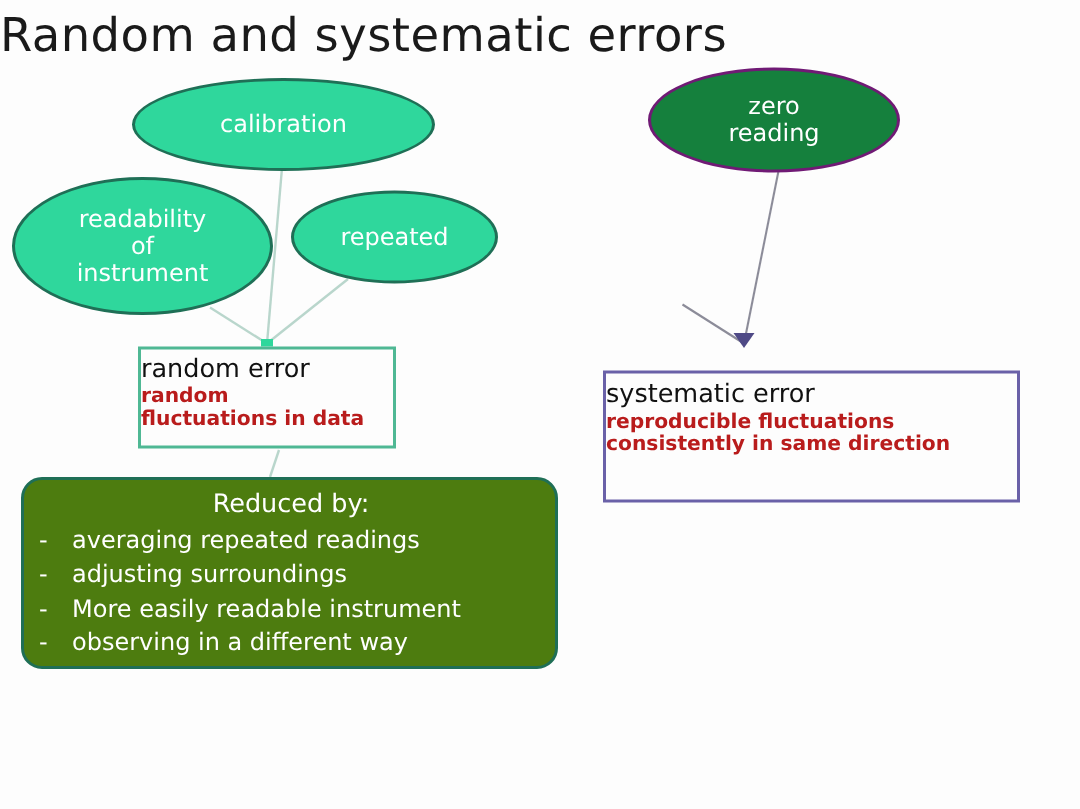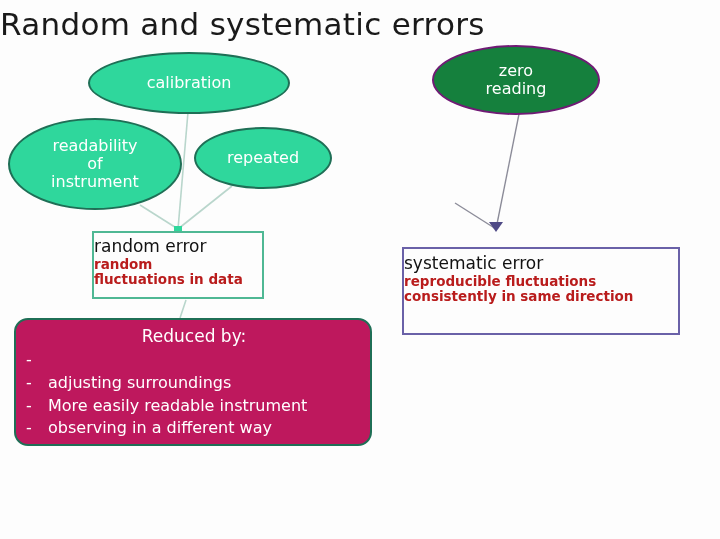--- a/index.html
+++ b/index.html
@@ -95,21 +95,21 @@
     font-size: 13.5px;
     font-weight: bold;
     color: #b91c1c;
     line-height: 1.18;
   }
 
   
   #box-reduced {
     position: absolute;
     left: 14px; top: 318px; width: 358px; height: 128px;
-    background: #be185d;
+    background: #4d7c0f;
     border: 2px solid #1f6f56;
     border-radius: 14px;
     box-sizing: border-box;
     z-index: 3;
     color: #ffffff;
     padding: 6px 8px 6px 10px;
   }
   .reduced-title {
     text-align: center;
     font-size: 17px;
@@ -189,20 +189,21 @@
     <div class="box-head">systematic  error</div>
     <div class="box-sub">reproducible fluctuations</div>
     <div class="box-sub">consistently in same direction</div>
   </div>
 
   <div id="box-reduced">
     <div class="reduced-title">Reduced by:</div>
     <ul class="reduced-list" id="reduced-list">
         <li>
           <span class="dash">-</span>
+          <span>averaging repeated readings</span>
         </li>
         <li>
           <span class="dash">-</span>
           <span>adjusting surroundings</span>
         </li>
         <li>
           <span class="dash">-</span>
           <span>More easily readable instrument</span>
         </li>
         <li>

